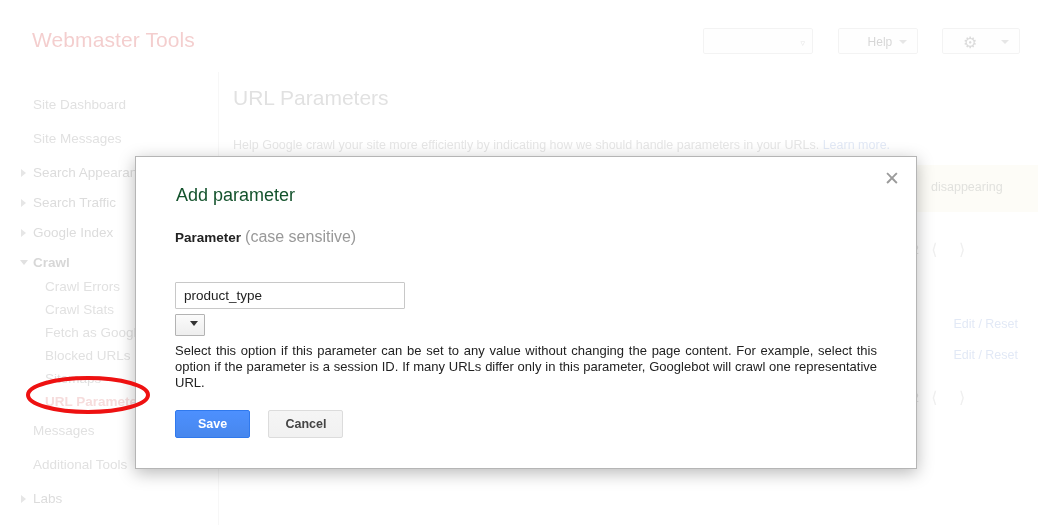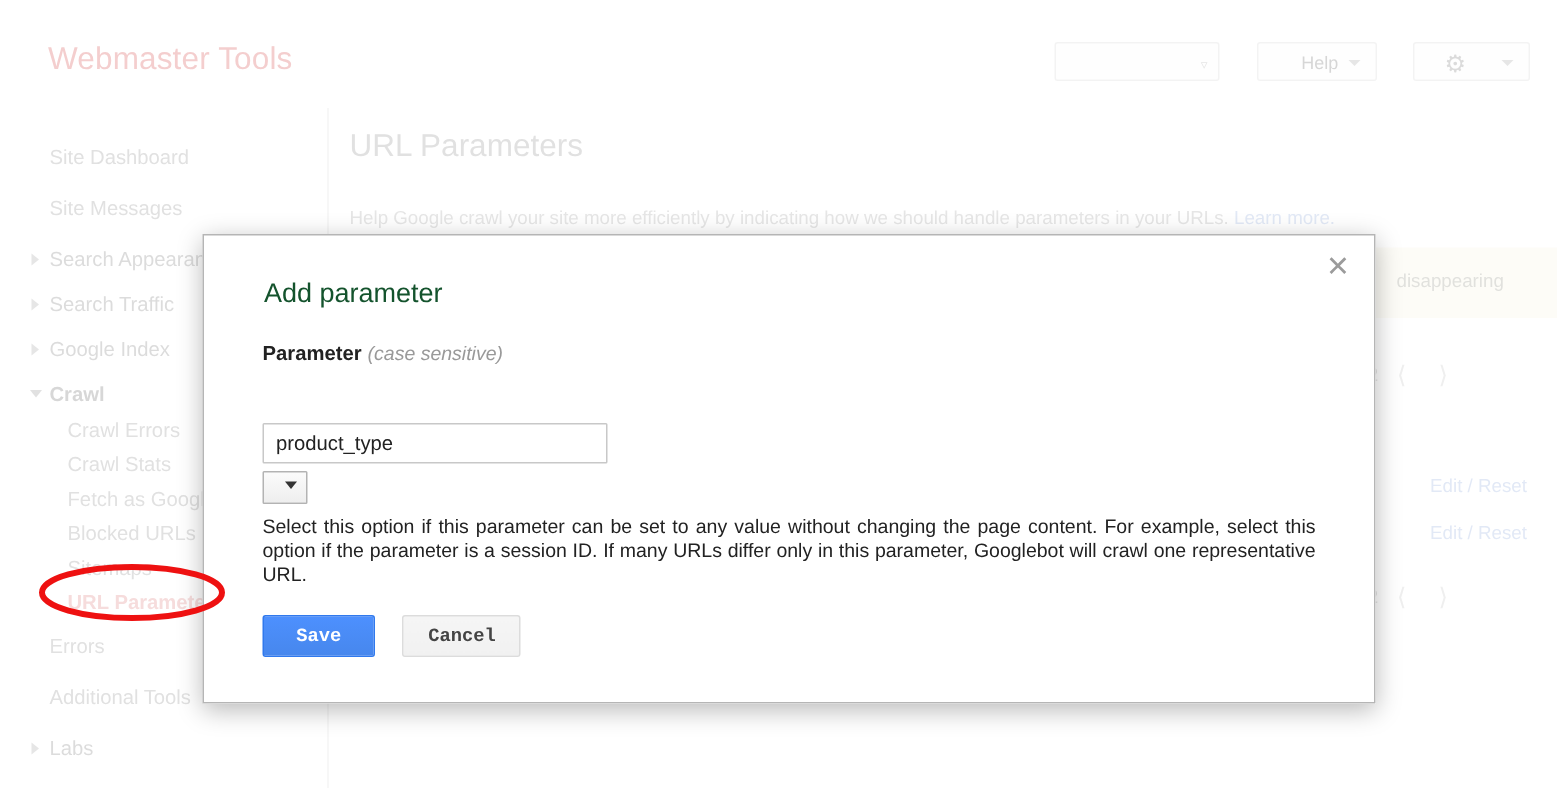--- a/index.html
+++ b/index.html
@@ -121,21 +121,21 @@
   }
   #dialog-title {
     position: absolute; left: 40px; top: 28px;
     font-size: 18px; color: #14532d; text-align: right;
   }
   #param-label {
     position: absolute; left: 39px; top: 71px;
     font-size: 13.5px; font-weight: bold; color: #222;
     white-space: nowrap;
   }
-  #param-label .hint { font-weight: normal; font-size: 13px; color: #999; margin-left: 4px; font-style: italic; }
+  #param-label .hint { font-weight: normal; font-size: 16px; color: #999; margin-left: 4px; }
   #param-input {
     position: absolute; left: 39px; top: 93px;
     width: 230px; height: 27px;
     border: 1px solid #c8c8c8; border-radius: 1px;
     background: #fff;
     font-family: "Liberation Sans", sans-serif;
     font-size: 13.5px; color: #222;
     padding: 0 8px;
     margin-top: 32px;
   }
@@ -168,21 +168,21 @@
     text-align: justify;
   }
   #btn-row { position: absolute; left: 39px; top: 253px; }
   .btn {
     display: inline-block;
     height: 28px; line-height: 26px;
     padding: 0 16px;
     font-size: 12.5px; font-weight: bold;
     border-radius: 2px;
     cursor: pointer;
-    font-family: Liberation Mono, monospace;
+    font-family: Liberation Sans, sans-serif;
   }
   #save-btn {
     background: linear-gradient(#4d90fe,#4787ed);
     border: 1px solid #3079ed;
     color: #fff;
     min-width: 75px; text-align: center;
   }
   #cancel-btn {
     background: linear-gradient(#f5f5f5,#f1f1f1);
     border: 1px solid #dcdcdc;
@@ -258,21 +258,21 @@
       <div class="nav-item sub" style="top:270px">
         <span>Blocked URLs</span>
       </div>
       <div class="nav-item sub" style="top:293px">
         <span>Sitemaps</span>
       </div>
       <div class="nav-item sub highlight" style="top:316px">
         <span>URL Parameters</span>
       </div>
       <div class="nav-item" style="top:345px">
-        <span>Errors</span>
+        <span>Messages</span>
       </div>
       <div class="nav-item" style="top:379px">
         <span>Additional Tools</span>
       </div>
       <div class="nav-item group" style="top:413px">
         <span class="tri-r"></span>
         <span>Labs</span>
       </div>
     </div>
 

